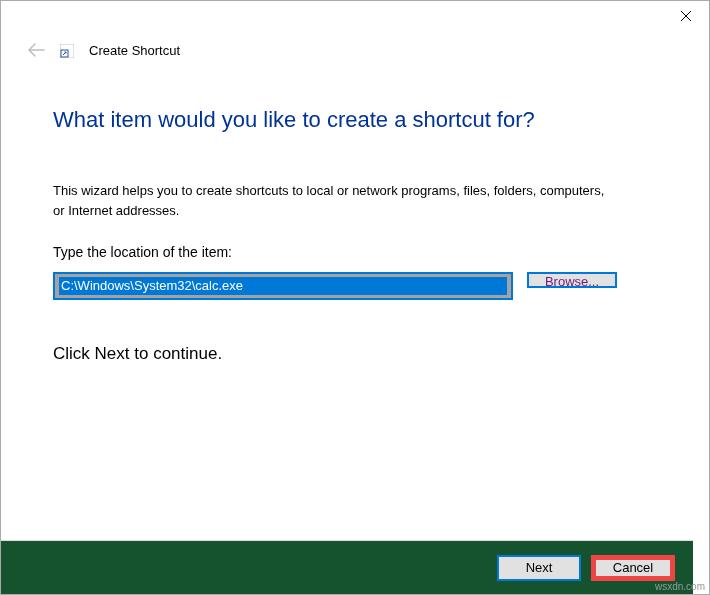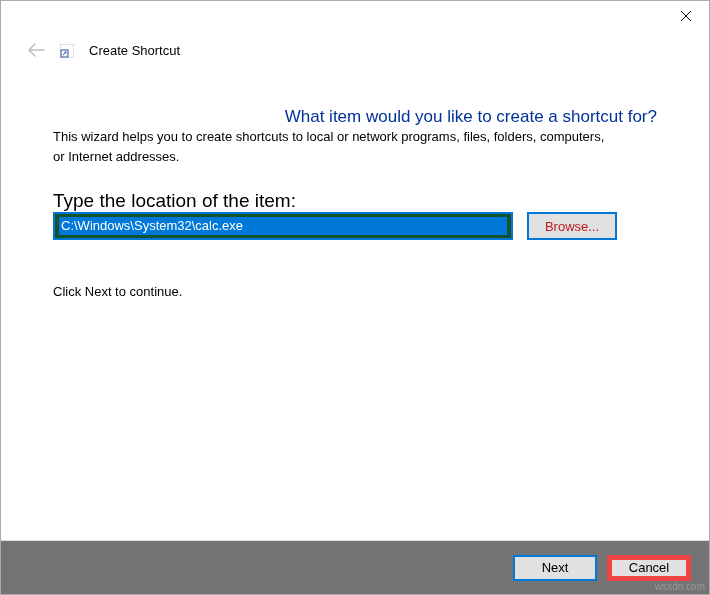--- a/index.html
+++ b/index.html
@@ -54,81 +54,81 @@
     }
     .wizard-title {
       font-size: 13px;
       color: #000;
     }
     .content {
       padding: 38px 52px 0 52px;
     }
     .heading {
       color: #003399;
-      font-size: 17px;
+      font-size: 22px;
       font-weight: 400;
-      text-align: right;
+      margin-bottom: 48px;
     }
     .description {
       font-size: 13px;
       color: #000;
       line-height: 1.5;
       margin-bottom: 24px;
       max-width: 560px;
     }
     .field-label {
-      font-size: 19px;
-      color: #000;
-      margin-bottom: 0;
+      font-size: 14px;
+      color: #000;
+      margin-bottom: 12px;
     }
     .input-row {
       display: flex;
       gap: 14px;
       margin-bottom: 44px;
     }
     .text-input-wrap {
       width: 460px;
       height: 28px;
       border: 2px solid #0078d7;
-      background: #14532d;
+      background: #a3a3a3;
       padding: 0 4px;
       display: flex;
       align-items: center;
     }
     .text-input {
       width: 100%;
       font-size: 13px;
       color: #fff;
       background: #0078d7;
       border: none;
       outline: none;
       padding: 0 2px;
       height: 18px;
       line-height: 18px;
     }
     .browse-btn {
       width: 90px;
-      height: 28px;
+      height: 16px;
       border: 2px solid #0078d7;
       background: #e1e1e1;
       font-size: 13px;
-      color: #b91c1c;
+      color: #701a75;
       cursor: pointer;
     }
     .continue-text {
-      font-size: 13px;
+      font-size: 17px;
       color: #000;
     }
     .footer {
       position: absolute;
       bottom: 0;
       left: 0;
-      right: 0;
+      right: 16px;
       height: 54px;
-      background: #737373;
+      background: #14532d;
       border-top: 1px solid #ddd;
       display: flex;
       align-items: center;
       justify-content: flex-end;
       padding-right: 18px;
       gap: 10px;
     }
     .footer-btn {
       width: 84px;
       height: 26px;

